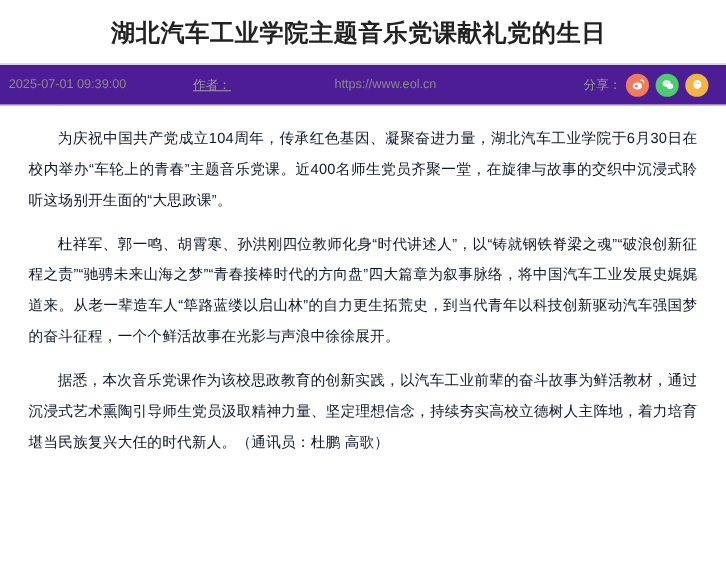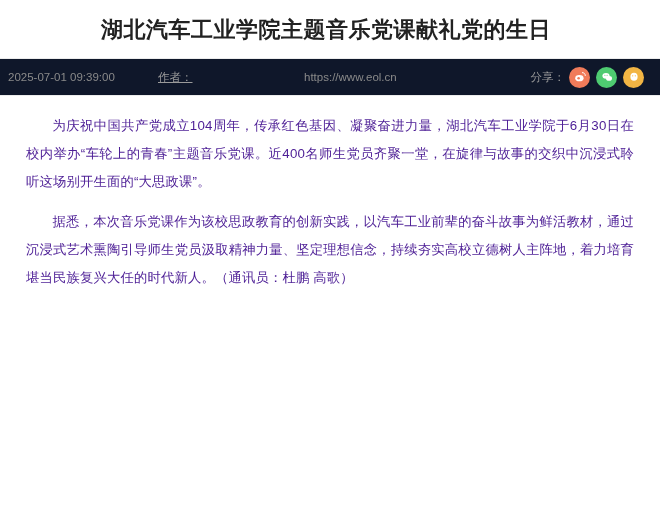--- a/index.html
+++ b/index.html
@@ -35,30 +35,30 @@
   }
   .meta-bar {
     border-top: 1px solid #ececec;
     border-bottom: 1px solid #ececec;
     height: 38px;
     display: flex;
     align-items: center;
     padding: 0 16px 0 8px;
     font-size: 11.5px;
     color: #8a8a8a;
-    background: #0f172a;
+    background: #4c1d95;
     box-sizing: border-box;
   }
   .meta-date {
     width: 150px;
     white-space: nowrap;
   }
   .meta-author-label {
     width: 52px;
-    text-align: left;
+    text-align: right;
     color: #9a9a9a;
     text-decoration: underline;
   }
   .meta-source {
     margin-left: 46px;
     color: #8a8a8a;
     white-space: nowrap;
     padding-left: 48px;
   }
   .meta-spacer {
@@ -87,21 +87,21 @@
   }
   .share-icon svg {
     display: block;
   }
   .content {
     padding: 16px 26px 0 26px;
   }
   .para {
     font-size: 13.3px;
     line-height: 28px;
-    color: #4c1d95;
+    color: #0f172a;
     text-indent: 2em;
     margin: 0 0 12px 0;
     text-align: justify;
     letter-spacing: 0.2px;
   }
 </style>
 </head>
 <body>
 
 <div class="page">
@@ -137,16 +137,17 @@
           <ellipse cx="6" cy="5.8" rx="3.6" ry="4" fill="#ffffff"></ellipse>
           <circle cx="4.7" cy="4.8" r="0.6" fill="#f2b544"></circle>
           <circle cx="7.3" cy="4.8" r="0.6" fill="#f2b544"></circle>
         </svg>
       </span>
     </span>
   </div>
 
   <div class="content">
     <p class="para">为庆祝中国共产党成立104周年，传承红色基因、凝聚奋进力量，湖北汽车工业学院于6月30日在校内举办“车轮上的青春”主题音乐党课。近400名师生党员齐聚一堂，在旋律与故事的交织中沉浸式聆听这场别开生面的“大思政课”。</p>
+    <p class="para">杜祥军、郭一鸣、胡霄寒、孙洪刚四位教师化身“时代讲述人”，以“铸就钢铁脊梁之魂”“破浪创新征程之责”“驰骋未来山海之梦”“青春接棒时代的方向盘”四大篇章为叙事脉络，将中国汽车工业发展史娓娓道来。从老一辈造车人“筚路蓝缕以启山林”的自力更生拓荒史，到当代青年以科技创新驱动汽车强国梦的奋斗征程，一个个鲜活故事在光影与声浪中徐徐展开。</p>
     <p class="para">据悉，本次音乐党课作为该校思政教育的创新实践，以汽车工业前辈的奋斗故事为鲜活教材，通过沉浸式艺术熏陶引导师生党员汲取精神力量、坚定理想信念，持续夯实高校立德树人主阵地，着力培育堪当民族复兴大任的时代新人。（通讯员：杜鹏 高歌）</p>
   </div>
 
 </div>
 
 </body></html>

